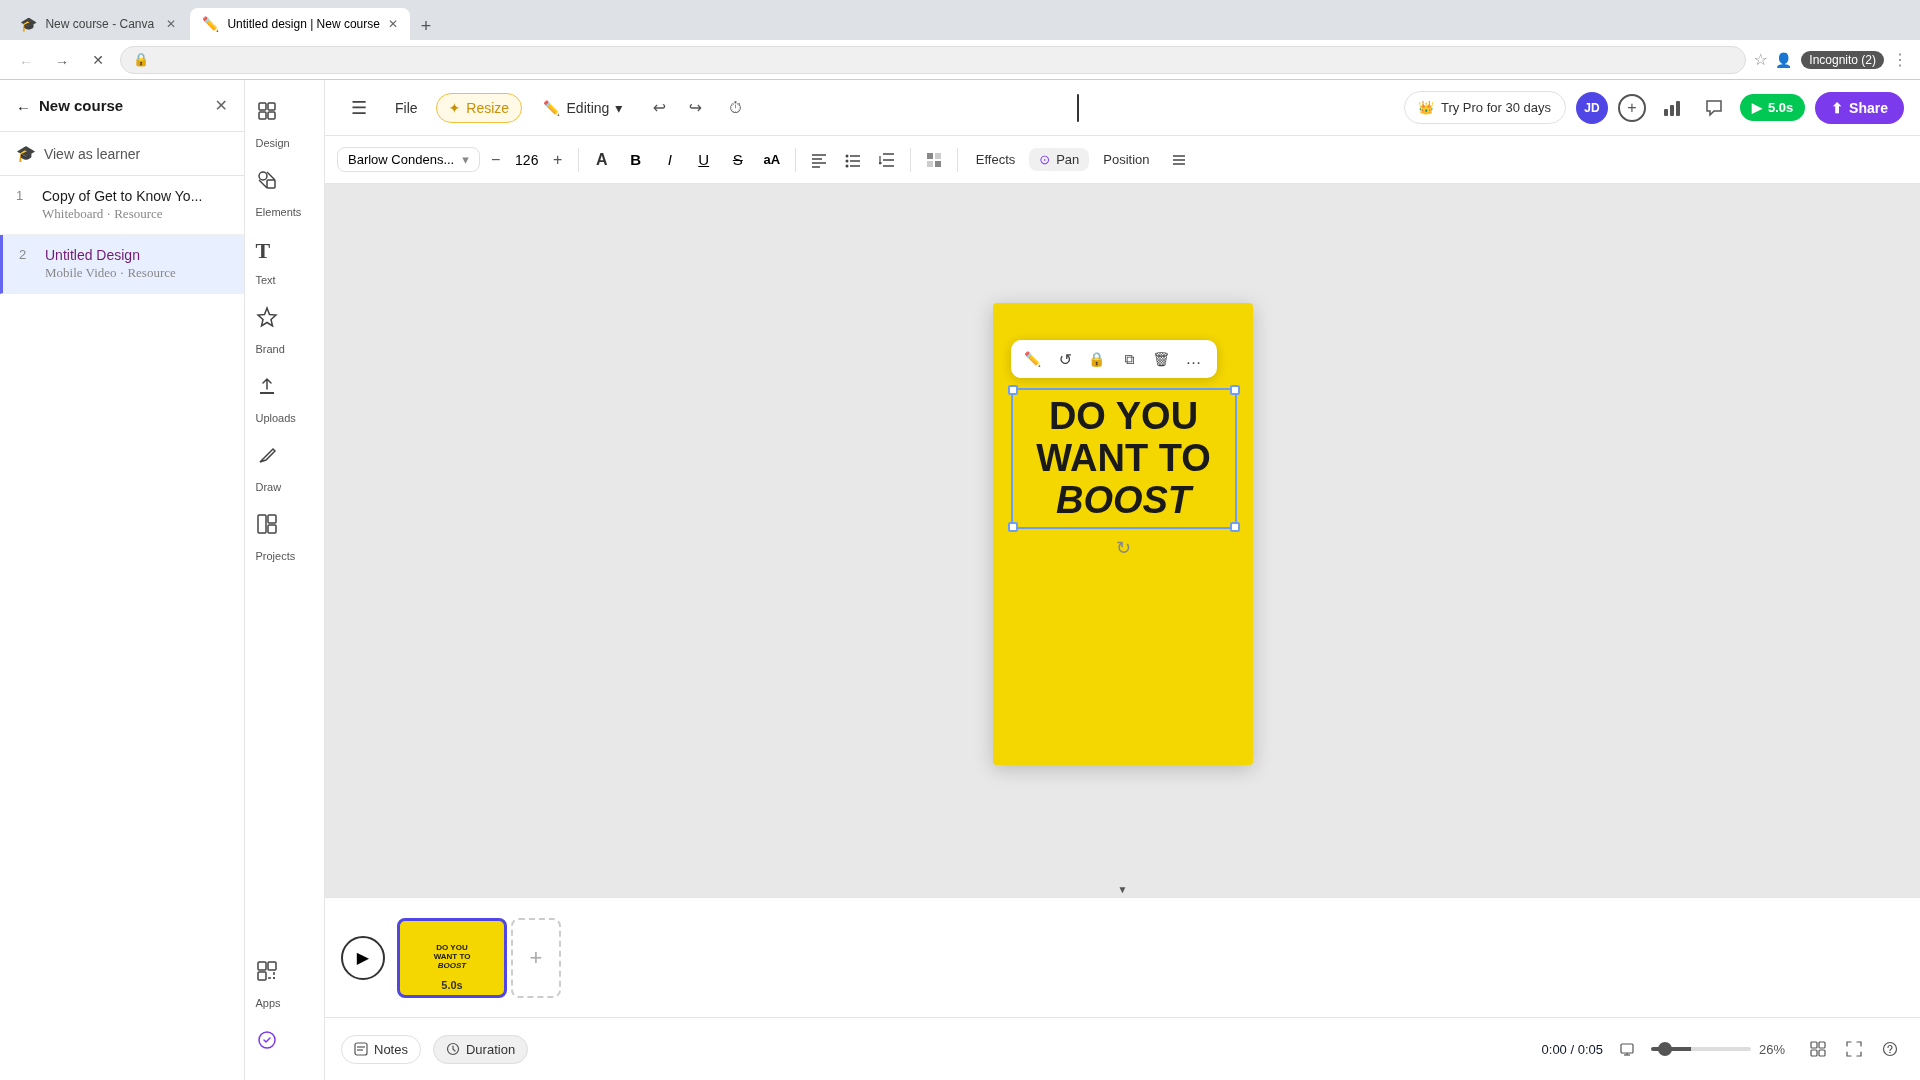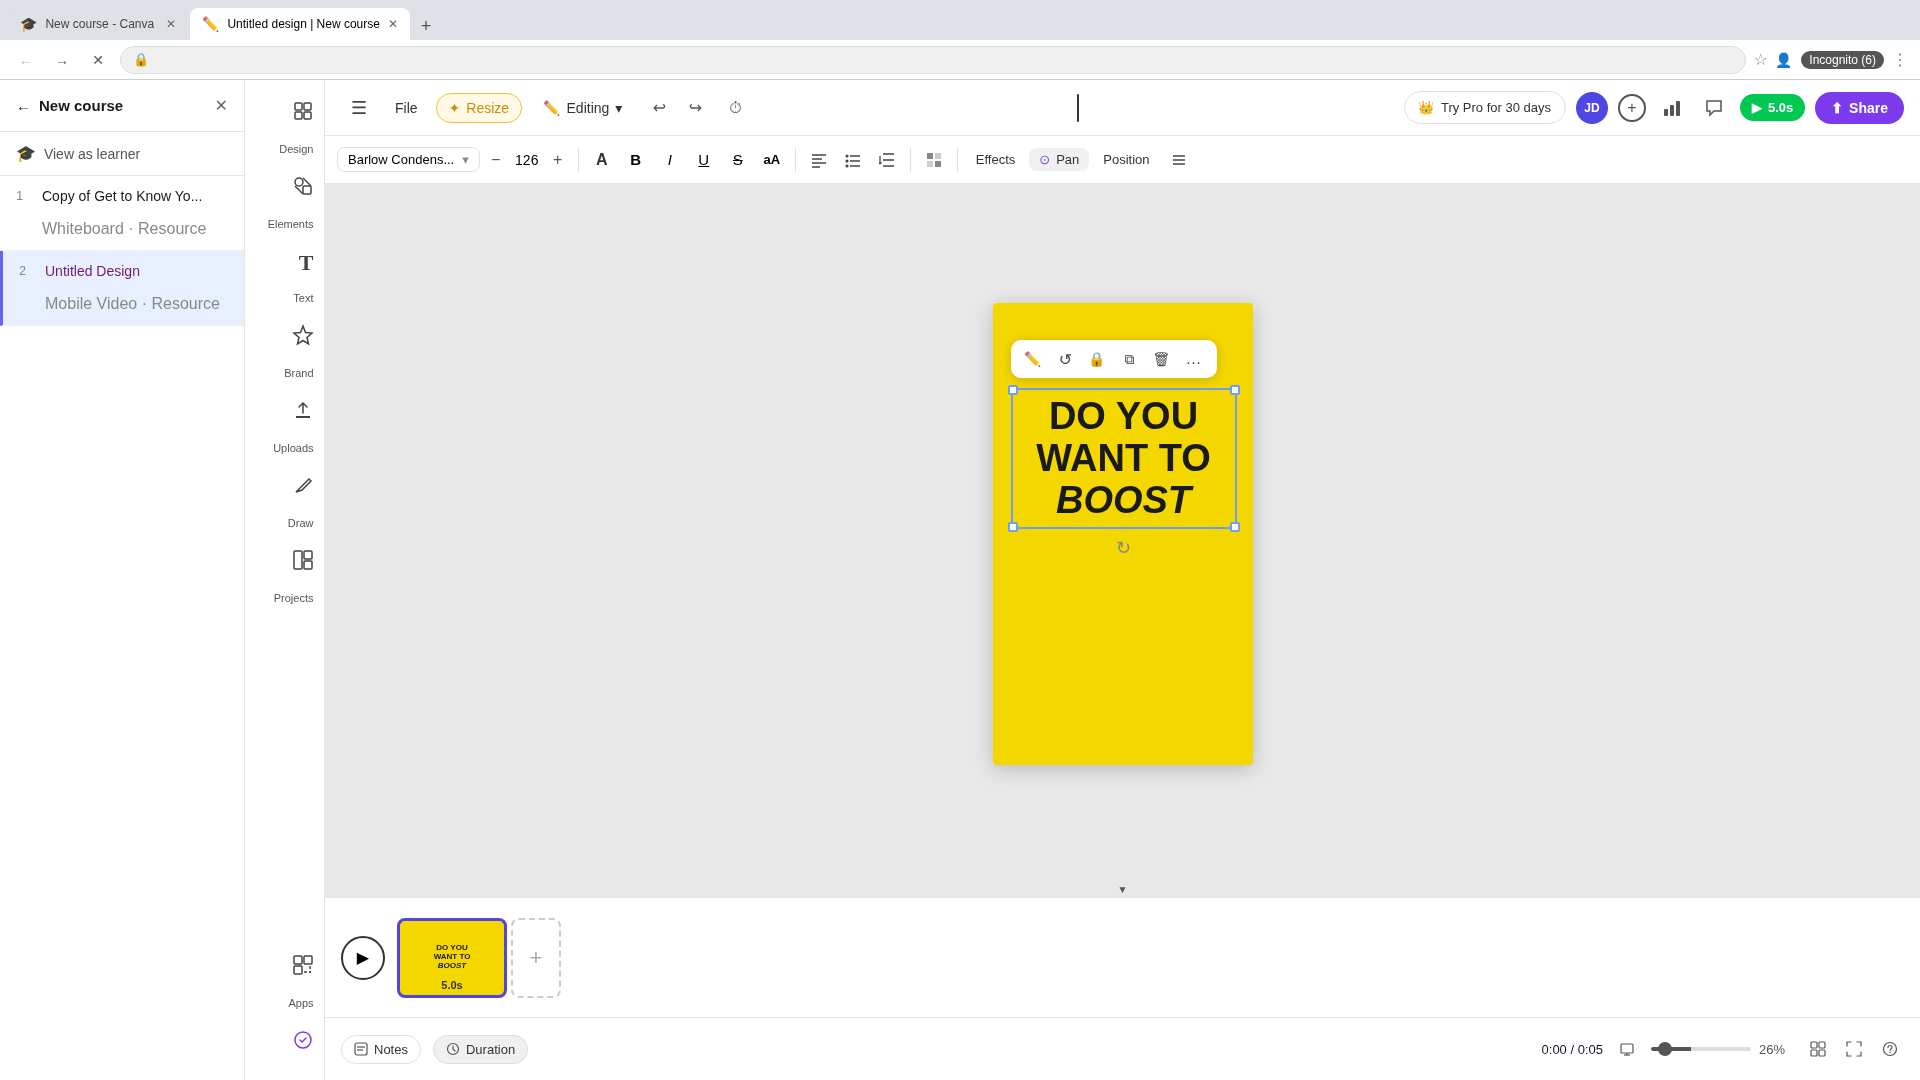--- a/index.html
+++ b/index.html
@@ -28,25 +28,25 @@
     .course-header { display: flex; align-items: center; justify-content: space-between; padding: 16px; border-bottom: 1px solid #e5e5e5; }
     .course-back { display: flex; align-items: center; gap: 8px; font-size: 15px; font-weight: 600; color: #1a1a1a; cursor: pointer; }
     .course-close { color: #666; cursor: pointer; font-size: 16px; }
     .view-as-learner { display: flex; align-items: center; gap: 8px; padding: 12px 16px; font-size: 14px; color: #555; cursor: pointer; border-bottom: 1px solid #e5e5e5; }
     .course-items { flex: 1; overflow-y: auto; }
     .course-item { display: flex; align-items: flex-start; gap: 10px; padding: 12px 16px; cursor: pointer; border-bottom: 1px solid #f0f0f0; }
     .course-item.active { background: #e8f0ff; border-left: 3px solid #6366f1; }
     .course-item .item-num { font-size: 13px; color: #888; min-width: 16px; }
     .course-item .item-info .item-title { font-size: 14px; color: #1a1a1a; font-weight: 500; }
     .course-item.active .item-info .item-title { color: #701a75; }
-    .course-item .item-info .item-sub { font-size: 16px; color: #888; margin-top: 16px; }
+    .course-item .item-info .item-sub { font-size: 13px; color: #888; margin-top: 2px; font-family: Liberation Serif, serif; }
 
     
     .canva-left { width: 80px; background: #fff; border-right: 1px solid #e5e5e5; display: flex; flex-direction: column; align-items: center; padding: 12px 0; gap: 4px; }
-    .canva-tool { display: flex; flex-direction: column; align-items: flex-end; gap: 16px; padding: 8px 6px; border-radius: 8px; cursor: pointer; width: 70px; }
+    .canva-tool { display: flex; flex-direction: column; align-items: flex-start; gap: 10px; padding: 8px 6px; border-radius: 8px; cursor: pointer; width: 70px; }
     .canva-tool .tool-icon { font-size: 20px; color: #444; }
     .canva-tool .tool-label { font-size: 11px; color: #555; text-align: center; }
 
     
     .canva-main { flex: 1; display: flex; flex-direction: column; background: #f5f5f5; }
     .canva-top-bar { height: 56px; background: #fff; border-bottom: 1px solid #e5e5e5; display: flex; align-items: center; justify-content: space-between; padding: 0 16px; gap: 8px; }
     .canva-top-left { display: flex; align-items: center; gap: 8px; }
     .menu-btn { width: 36px; height: 36px; border-radius: 8px; display: flex; align-items: center; justify-content: center; border: none; background: transparent; cursor: pointer; font-size: 18px; color: #444; }
     .file-btn { font-size: 14px; color: #333; padding: 6px 10px; border-radius: 6px; cursor: pointer; }
     .resize-btn { display: flex; align-items: center; gap: 6px; padding: 6px 12px; background: #fff9e6; border: 1px solid #f0c040; border-radius: 20px; cursor: pointer; font-size: 14px; color: #c8900a; font-weight: 500; }
@@ -127,21 +127,21 @@
     <button class="nav-btn disabled">←</button>
     <button class="nav-btn">→</button>
     <button class="nav-btn">✕</button>
     <div class="address-bar">
       <span style="color:#888;font-size:13px;">🔒</span>
       <input type="text" style="">
     </div>
     <div class="nav-right">
       <span style="font-size:16px;cursor:pointer;color:#888;">☆</span>
       <span style="font-size:14px;cursor:pointer;color:#888;">👤</span>
-      <span class="incognito-badge">Incognito (6)</span>
+      <span class="incognito-badge">Incognito (2)</span>
       <span style="font-size:16px;cursor:pointer;color:#888;">⋮</span>
     </div>
   </div>
 </div>
 
 <div class="app">
 
   <div class="course-sidebar">
     <div class="course-header">
       <div class="course-back">

